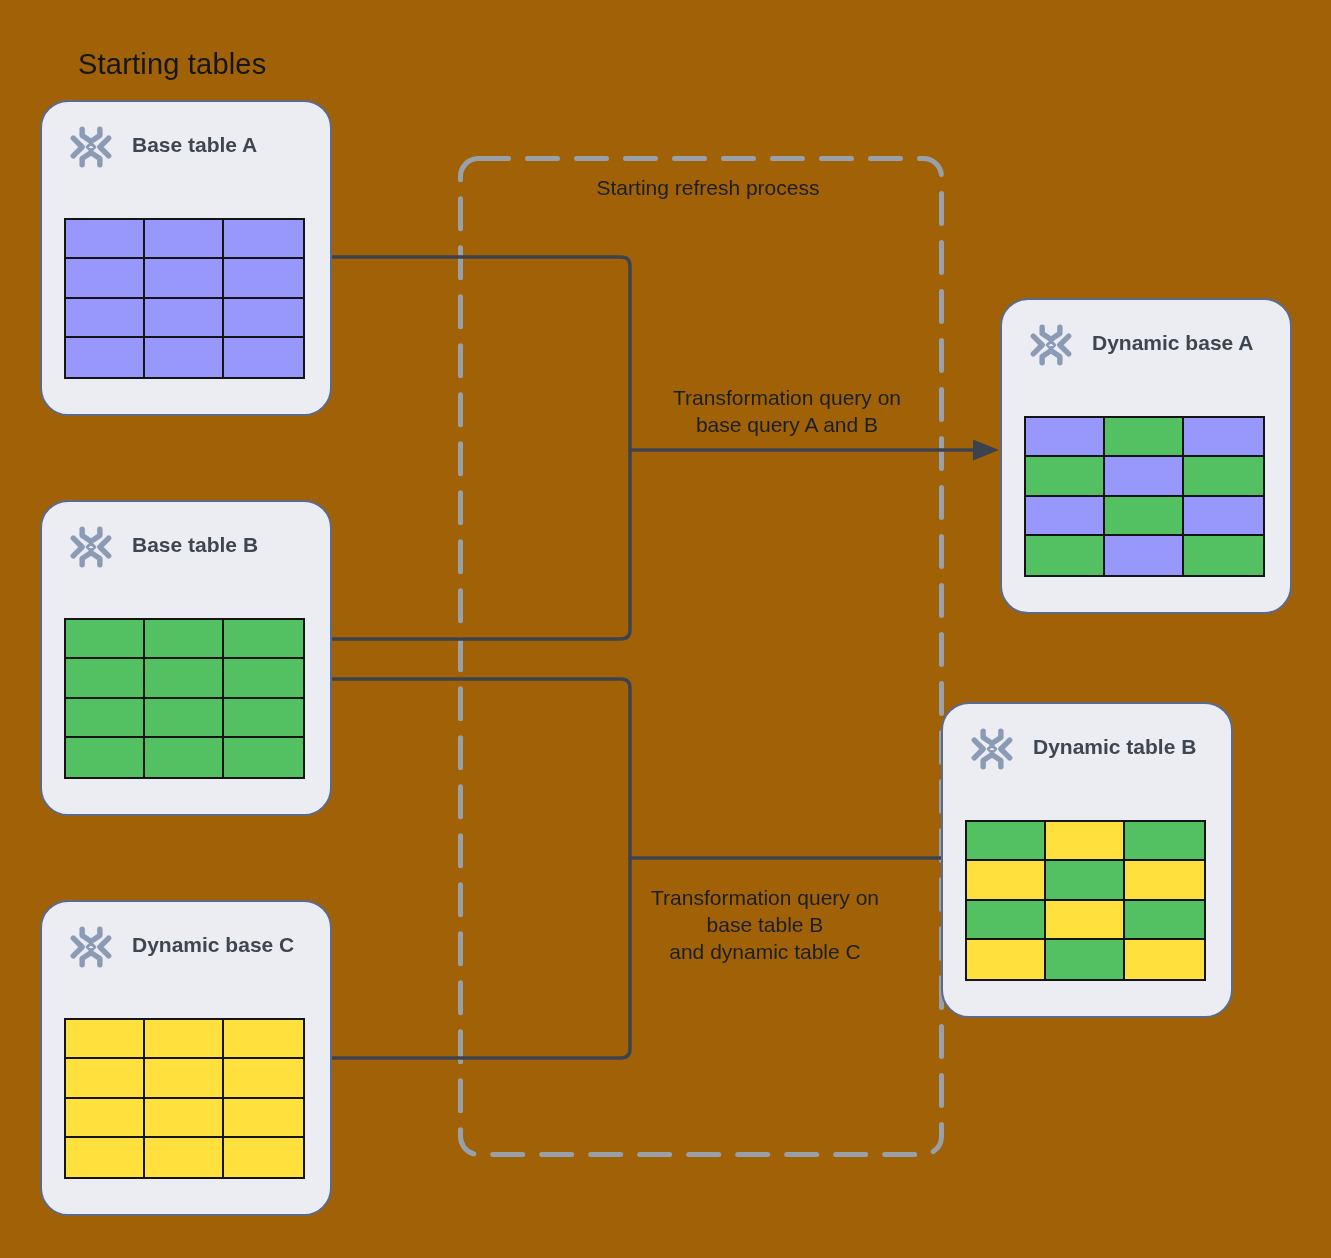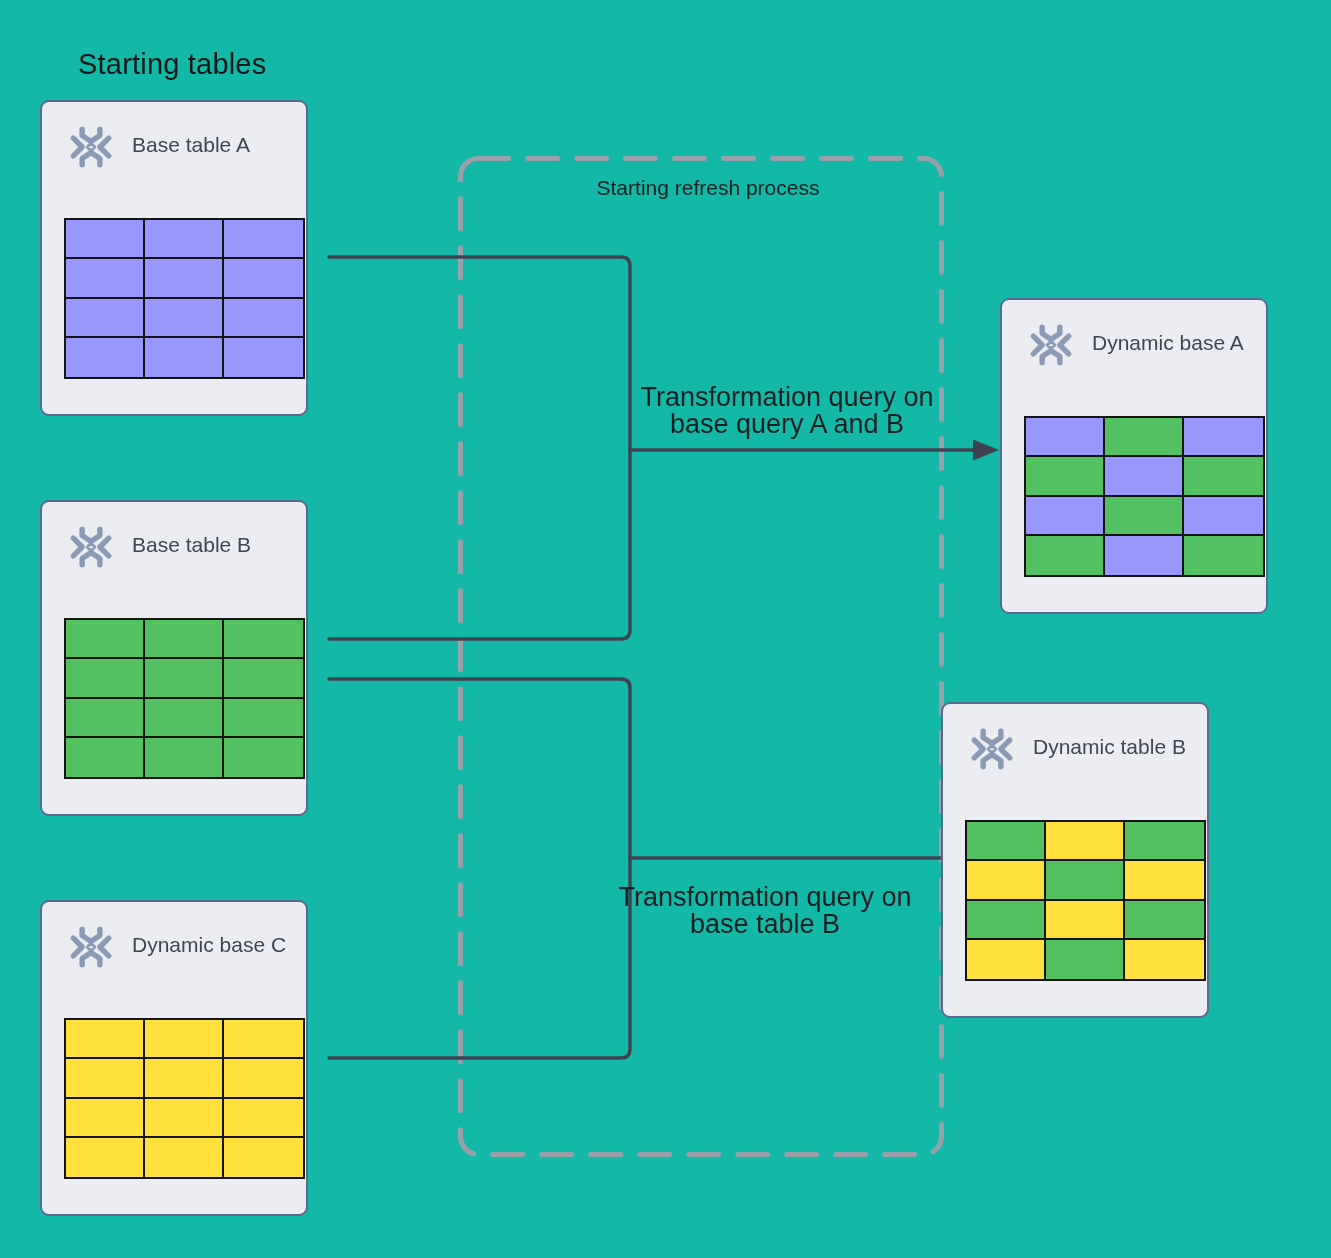--- a/index.html
+++ b/index.html
@@ -4,21 +4,21 @@
 <style>
   html, body {
     margin: 0;
     padding: 0;
     background: #ffffff;
   }
   .canvas {
     position: relative;
     width: 1331px;
     height: 1258px;
-    background: #14b8a6;
+    background: #a16207;
     font-family: "Liberation Sans", "DejaVu Sans", sans-serif;
     overflow: hidden;
   }
   .overlay {
     position: absolute;
     left: 0; top: 0;
     width: 1331px;
     height: 1258px;
     pointer-events: none;
   }
@@ -62,26 +62,27 @@
     position: absolute;
     left: 558px;
     top: 176px;
     width: 300px;
     text-align: center;
     font-size: 21px;
     color: var(--label_dark);
   }
   .card {
     position: absolute;
-    width: 268px;
+    width: 292px;
     height: 316px;
     background: var(--card_bg);
     border: 2px solid var(--card_border);
-    border-radius: 9px;
+    border-radius: 28px;
     box-sizing: border-box;
+    font-weight: bold;
   }
   .sf-icon {
     position: absolute;
     left: 24px;
     top: 20px;
     width: 50px;
     height: 50px;
     color: var(--icon);
   }
   .card-label {
@@ -107,21 +108,21 @@
   .cell {
     border-right: 2px solid var(--grid_border);
     border-bottom: 2px solid var(--grid_border);
   }
   .cell:nth-child(3n) { border-right: 0; }
   .cell:nth-child(n+10) { border-bottom: 0; }
   .arrow-label {
     position: absolute;
     width: 320px;
     text-align: center;
-    font-size: 27px;
+    font-size: 21px;
     line-height: 27px;
     color: var(--label_dark);
   }
   .arrow-label-a { left: 627px; top: 384px; }
   .arrow-label-b { left: 605px; top: 884px; }
   .defs-hidden { position: absolute; width: 0; height: 0; overflow: hidden; }
 </style>
 </head>
 <body>
 
@@ -259,15 +260,16 @@
       </div>
   </div>
 
   <div class="arrow-label arrow-label-a">
     <div>Transformation query on</div>
     <div>base query A and B</div>
   </div>
   <div class="arrow-label arrow-label-b">
     <div>Transformation query on</div>
     <div>base table B</div>
+    <div>and dynamic table C</div>
   </div>
 
 </div>
 
 </body></html>

